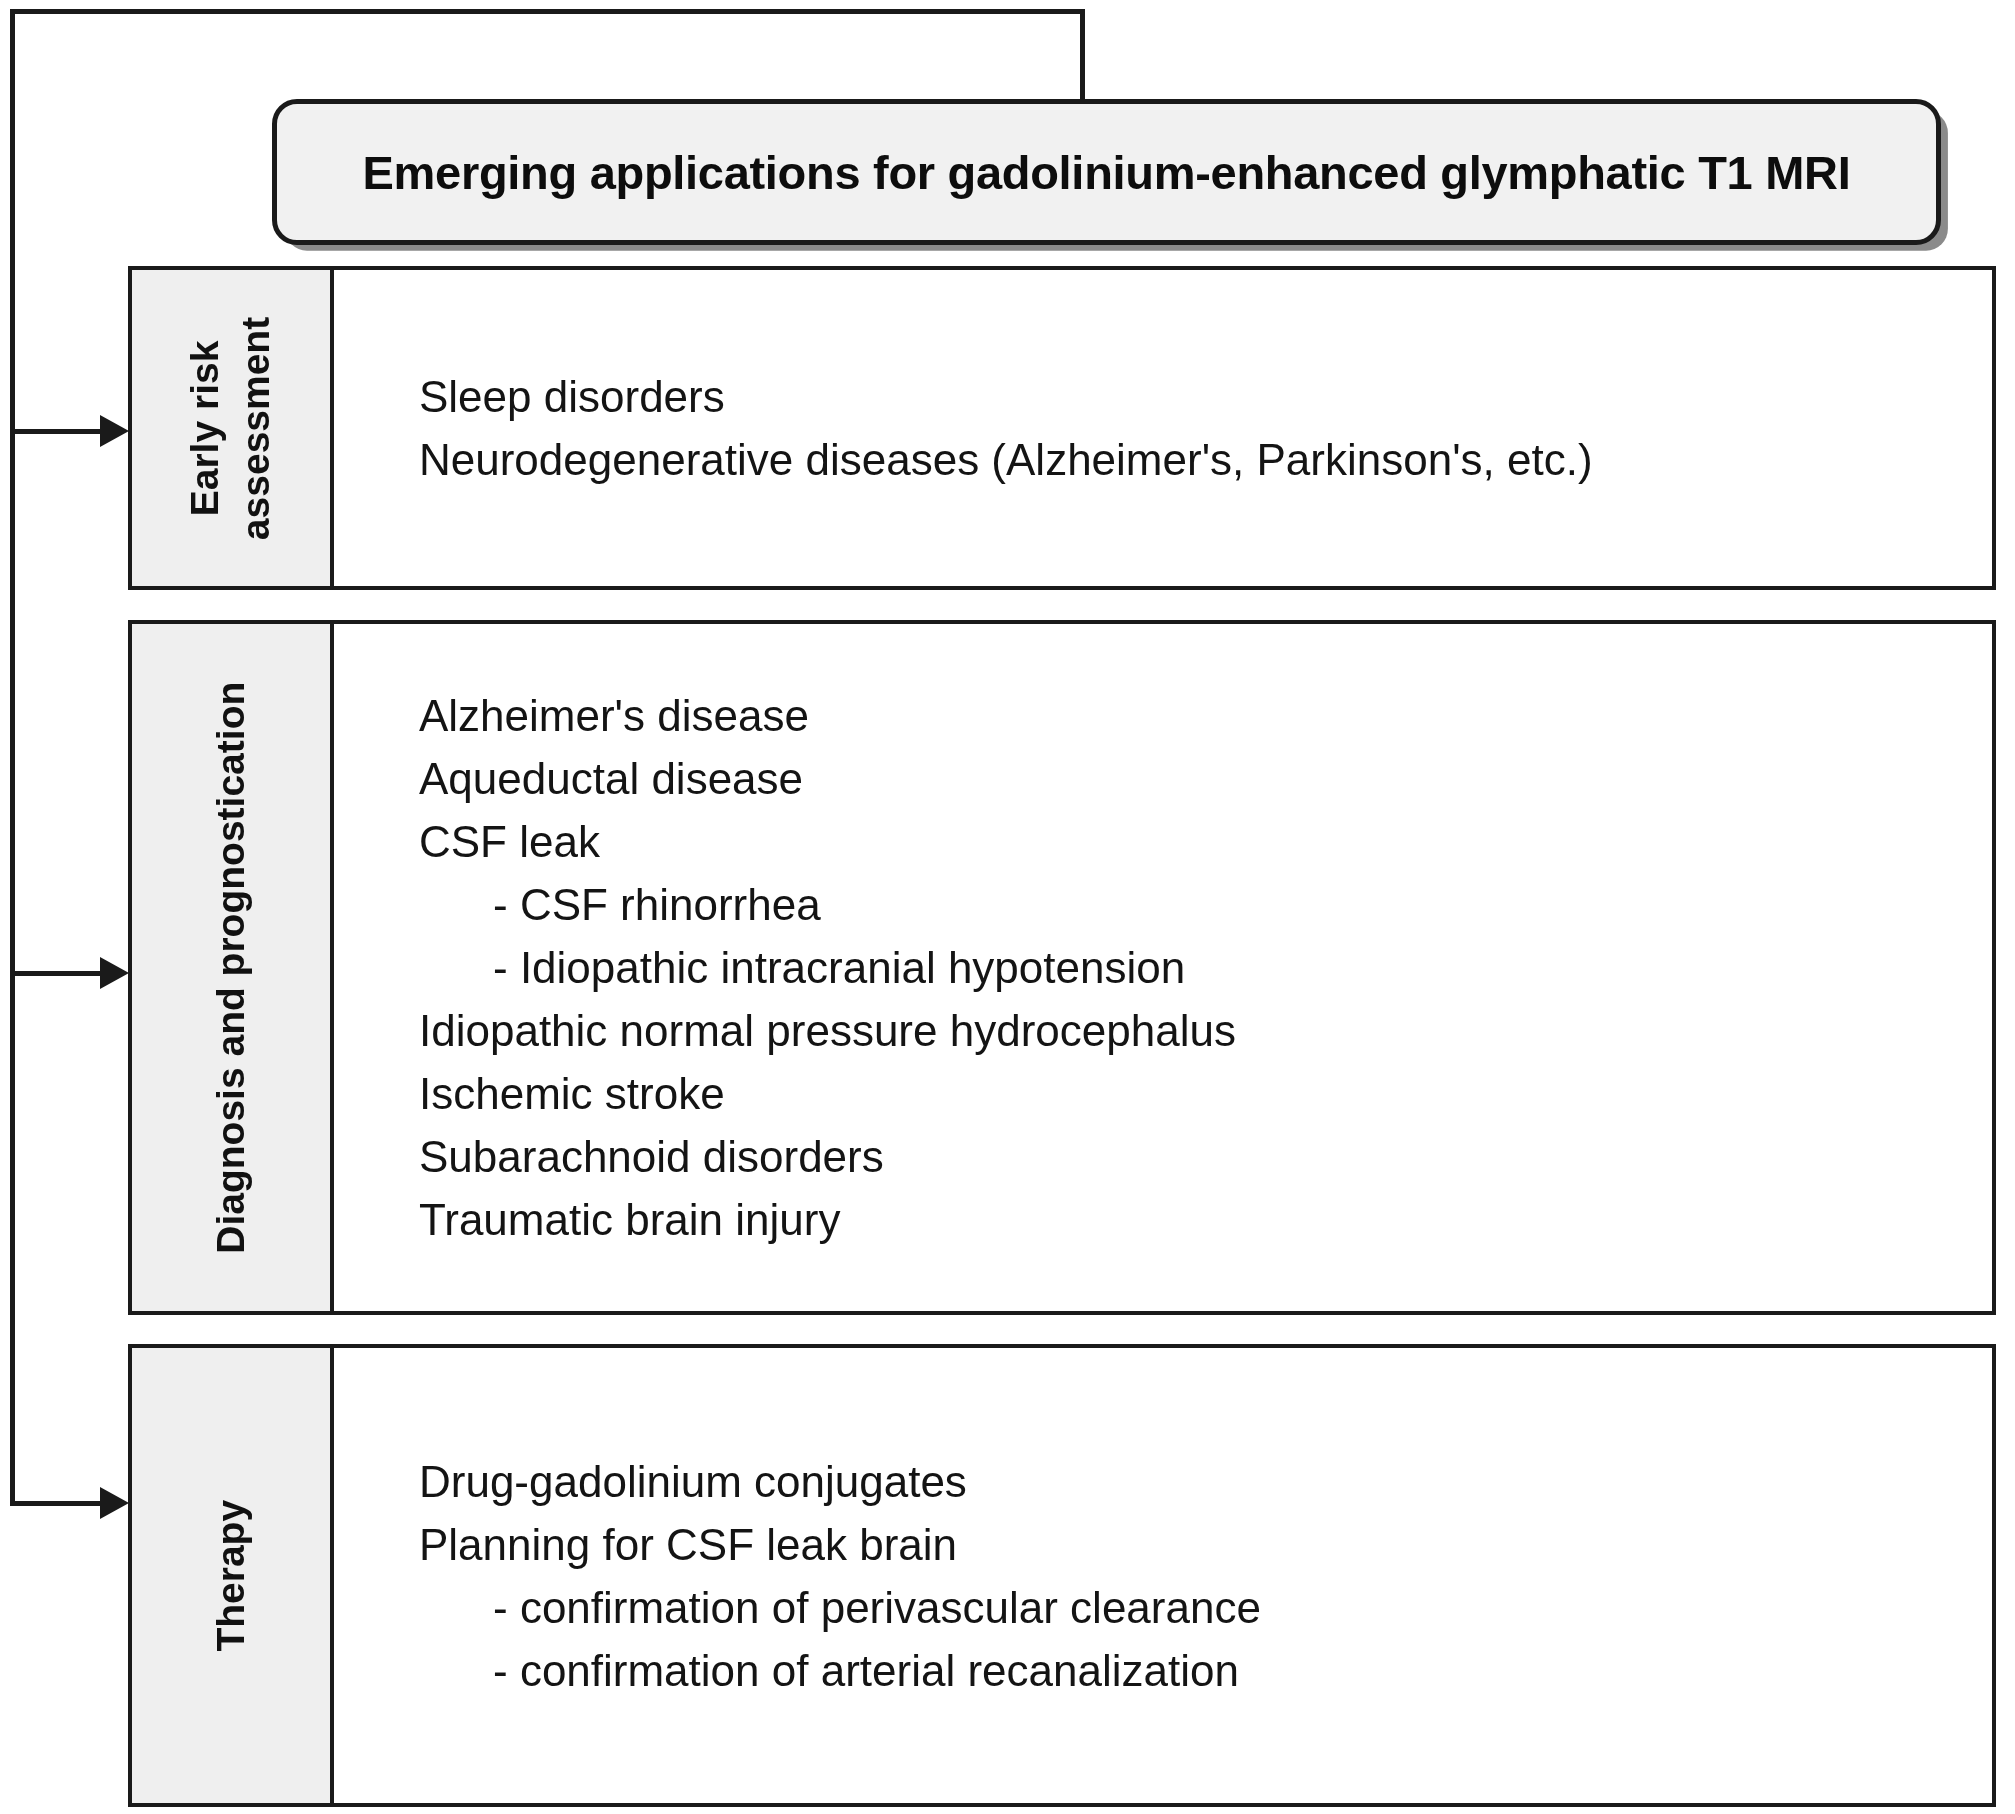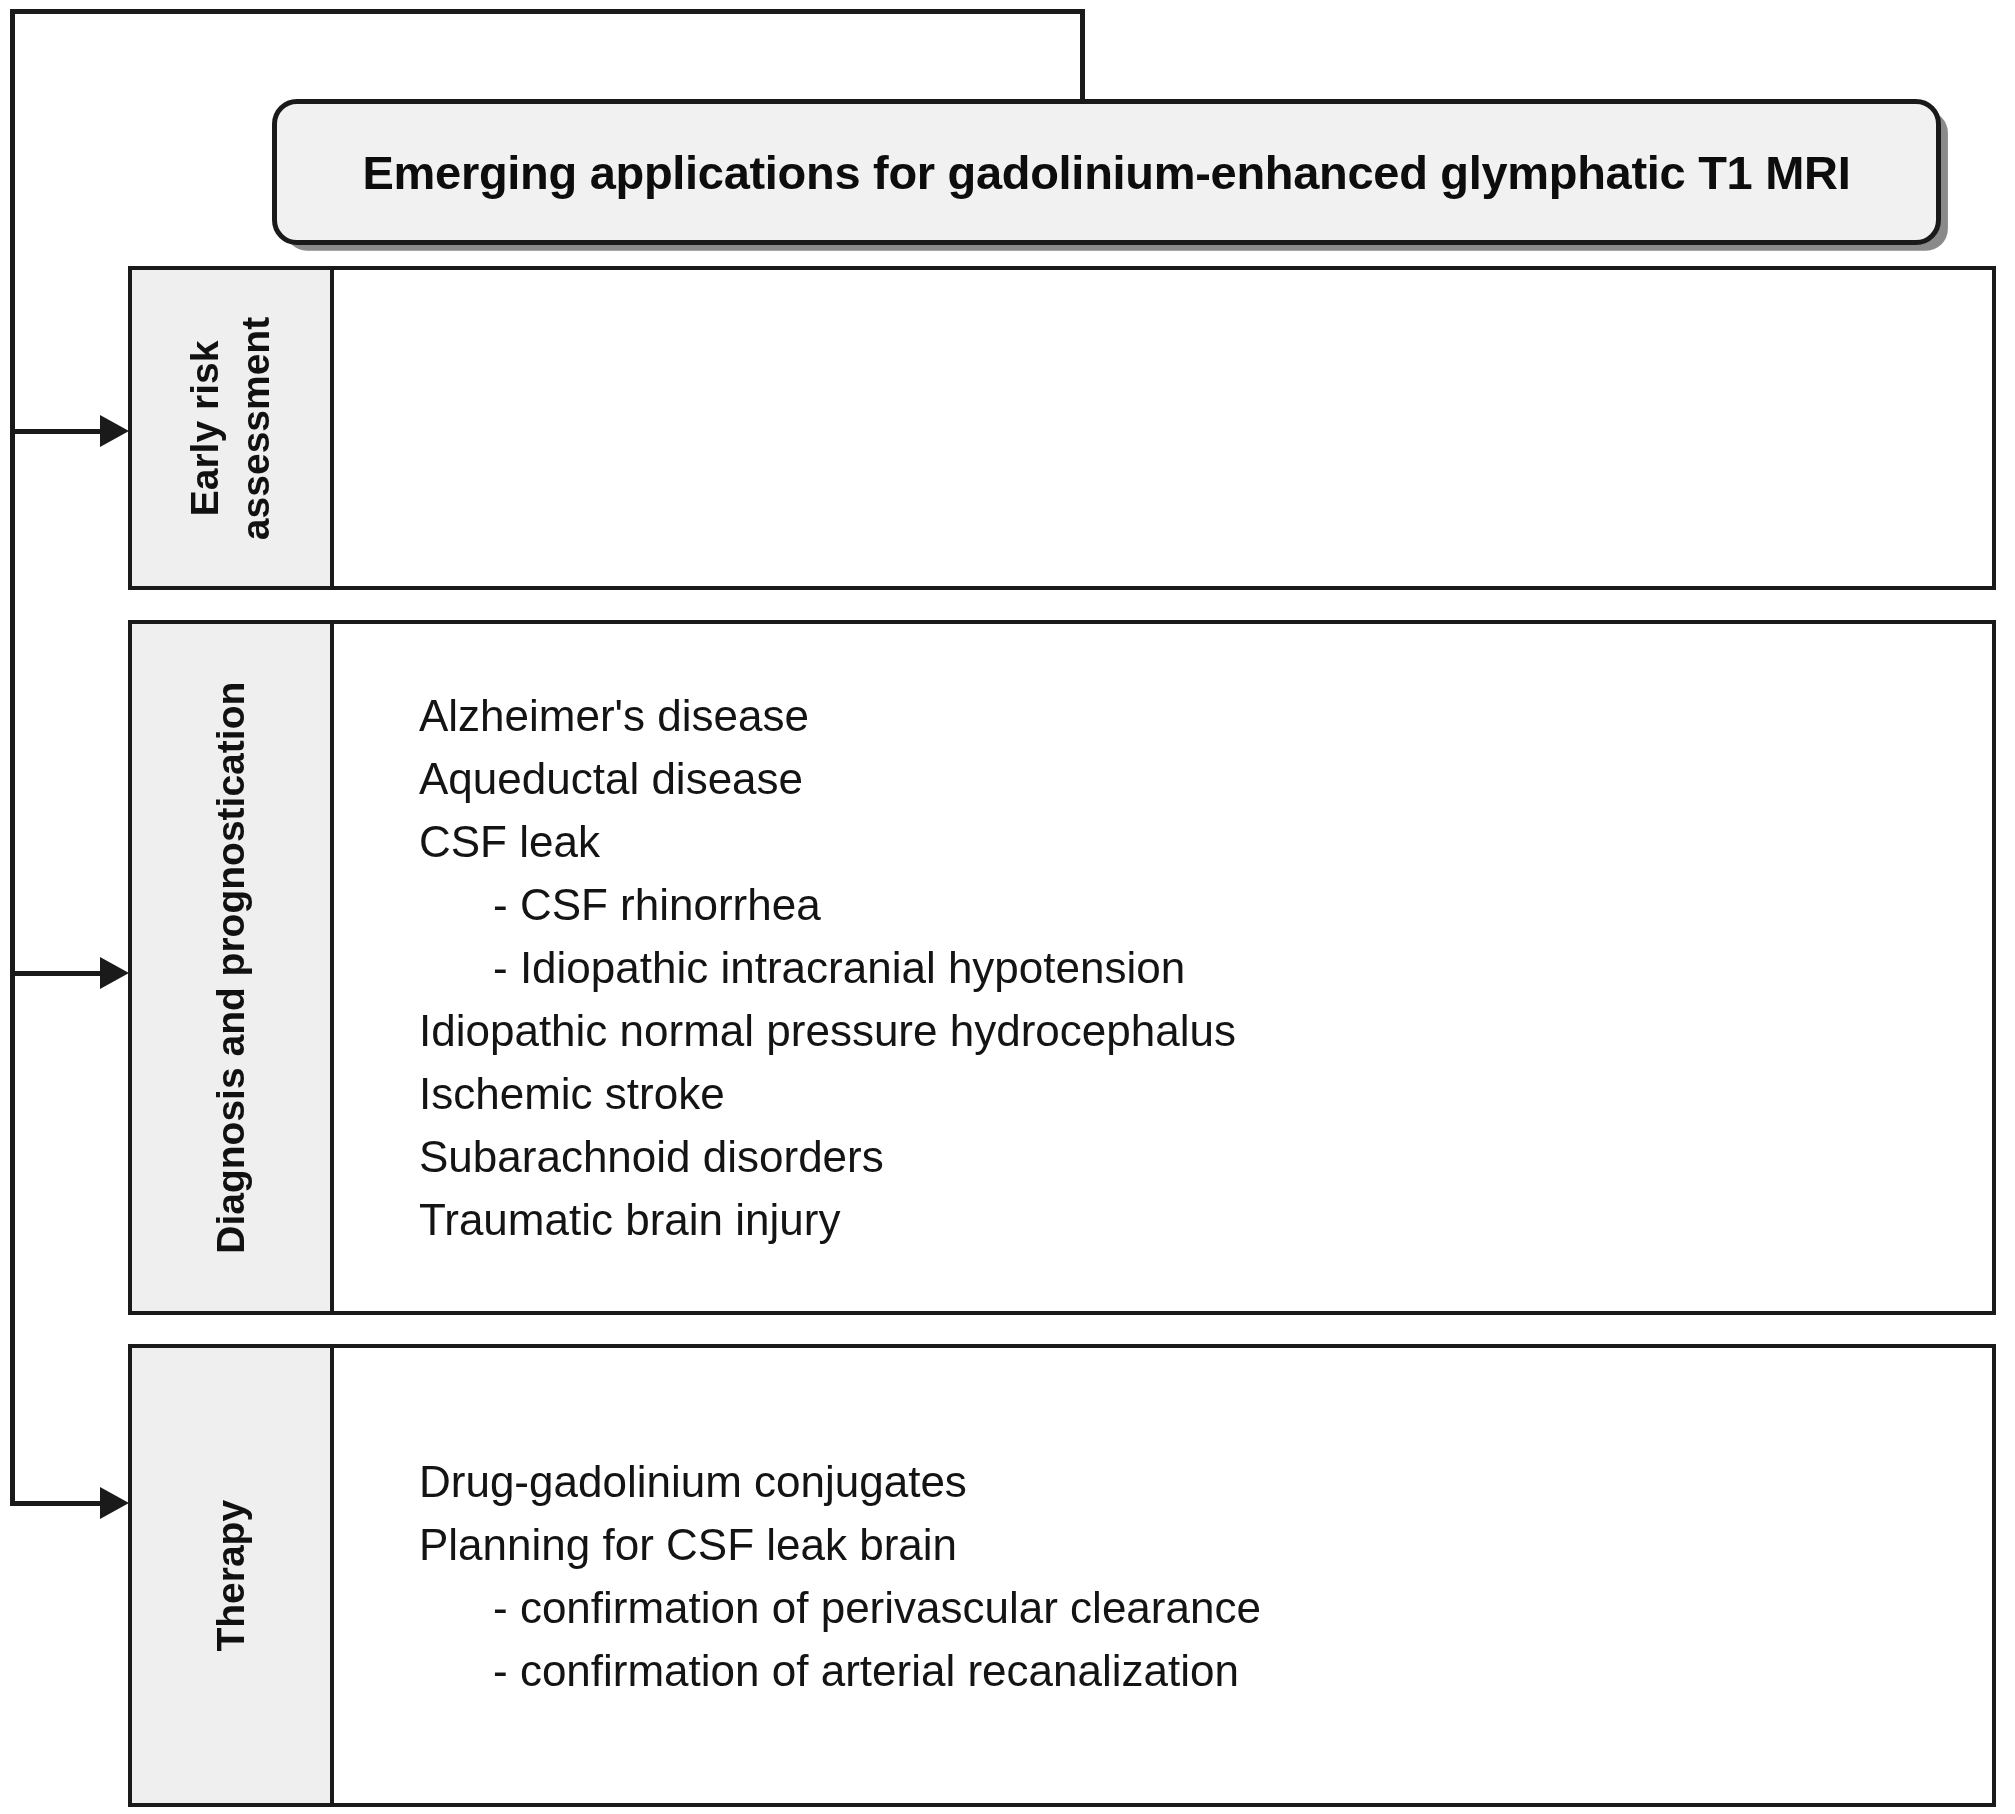--- a/index.html
+++ b/index.html
@@ -99,20 +99,24 @@
   <div class="arrow-head" style="top:1487px;"></div>
 
   <div class="title-box">
     <span class="title-text">Emerging applications for gadolinium-enhanced glymphatic T1 MRI</span>
   </div>
 
   <div class="section section-1">
     <div class="label-cell">
       <span class="label-rot wrap">Early risk assessment</span>
     </div>
+    <div class="content-cell">
+        <div class="line">Sleep disorders</div>
+        <div class="line">Neurodegenerative diseases (Alzheimer's, Parkinson's, etc.)</div>
+      </div>
   </div>
 
   <div class="section section-2">
     <div class="label-cell">
       <span class="label-rot">Diagnosis and prognostication</span>
     </div>
     <div class="content-cell">
         <div class="line">Alzheimer's disease</div>
         <div class="line">Aqueductal disease</div>
         <div class="line">CSF leak</div>

